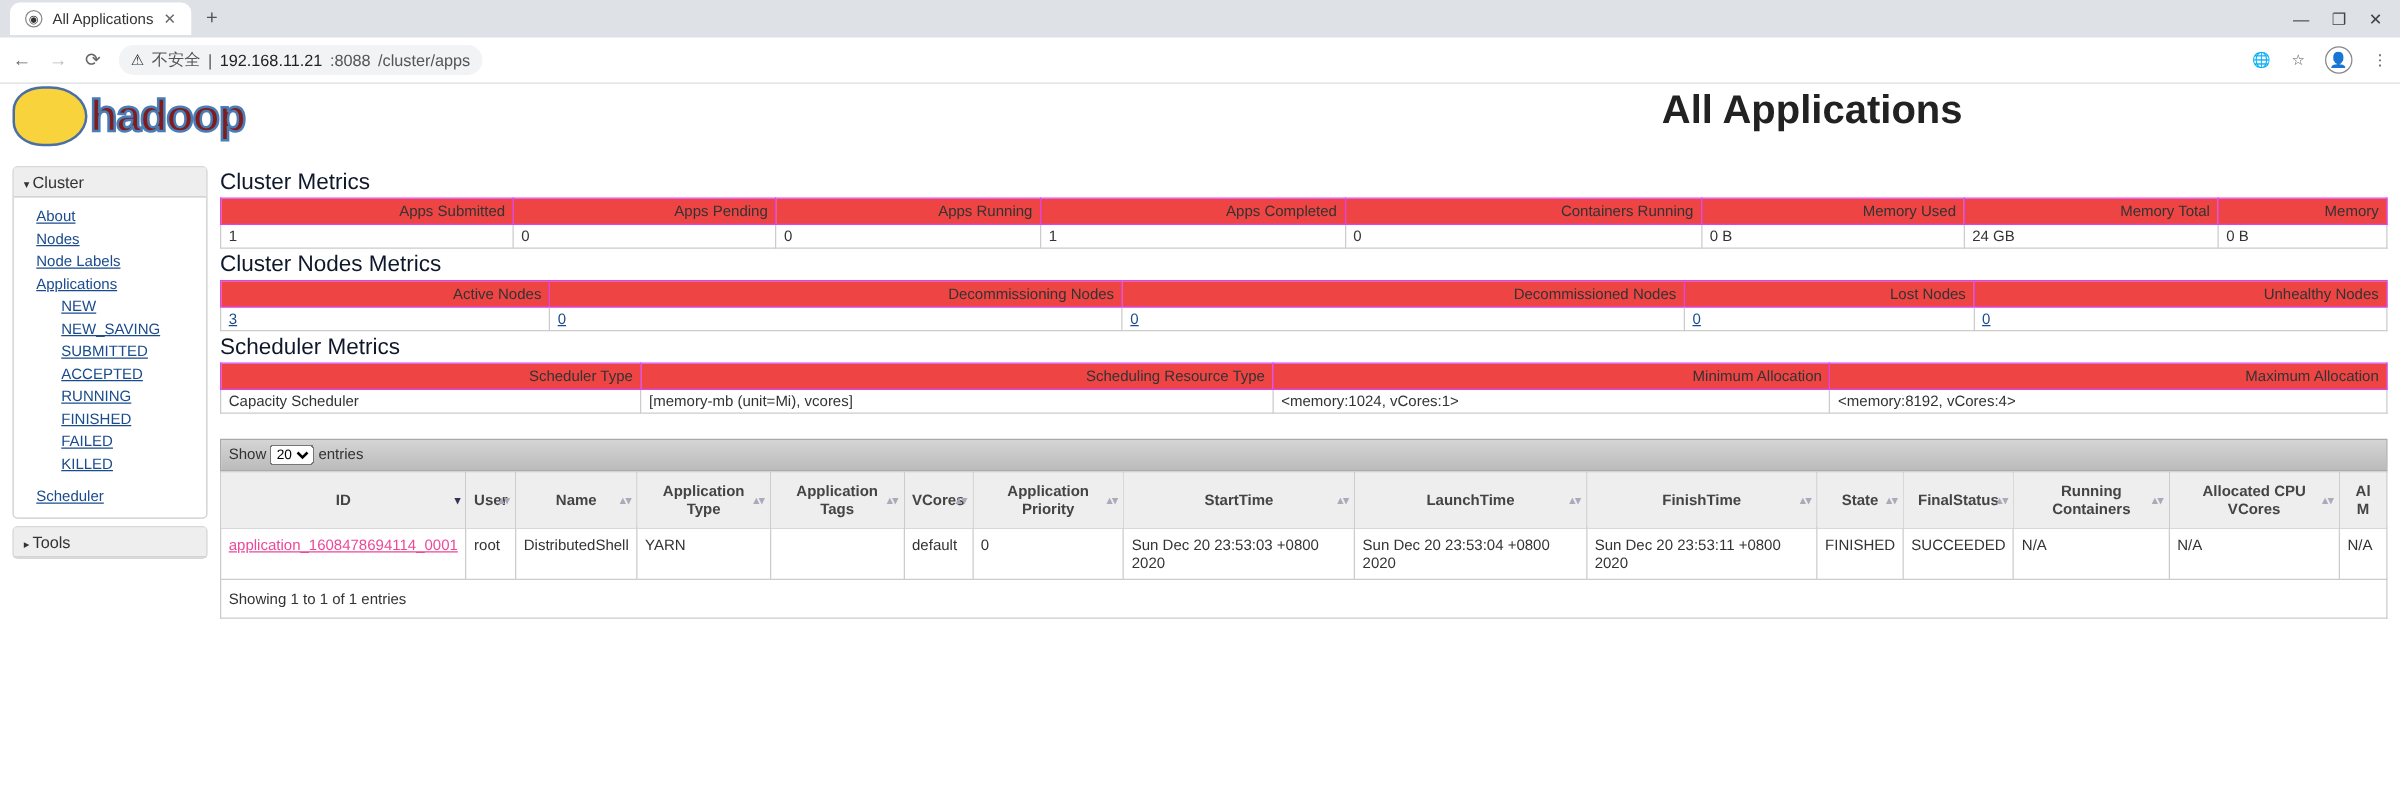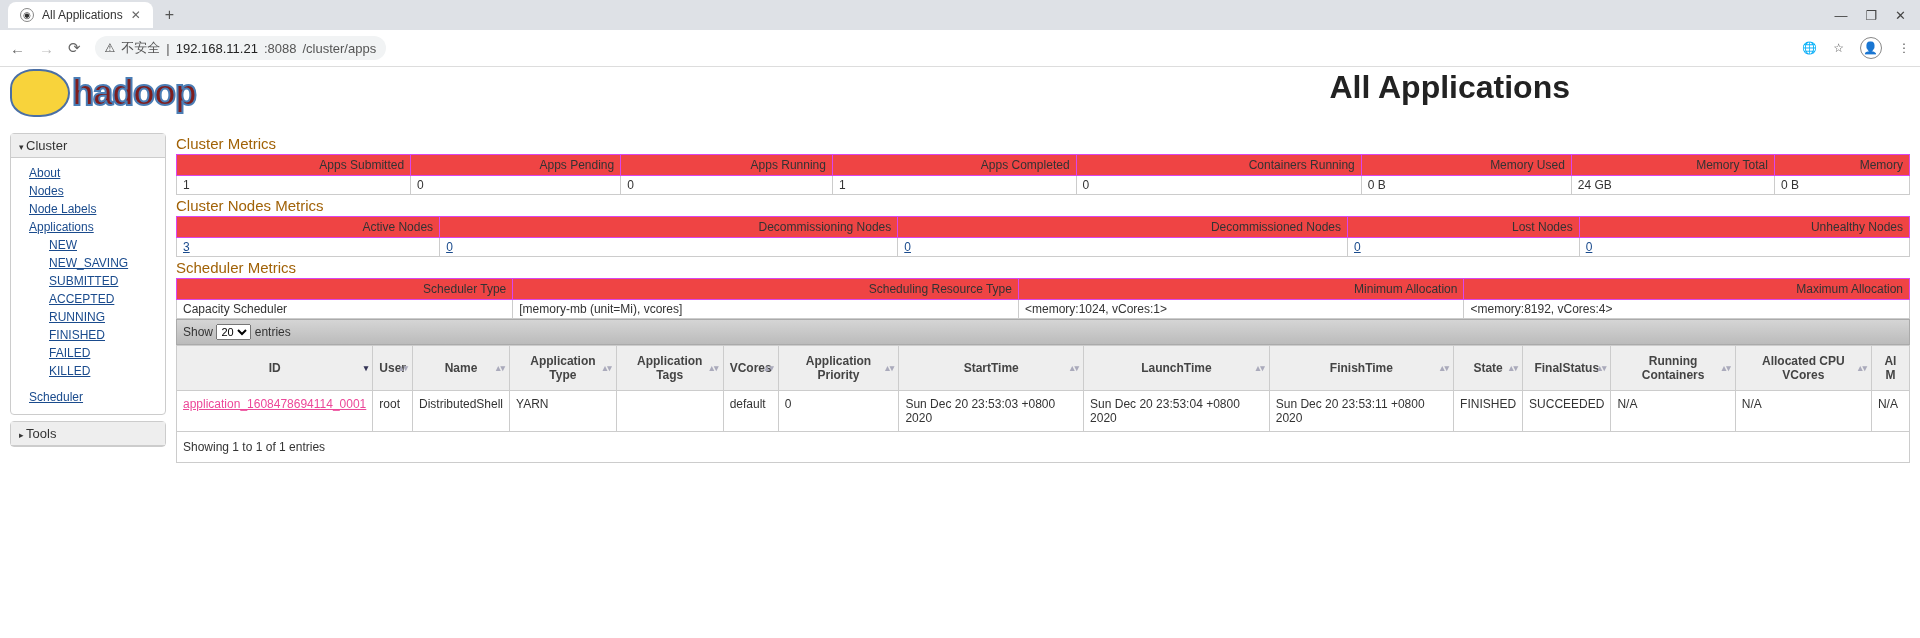--- a/index.html
+++ b/index.html
@@ -31,27 +31,27 @@
 .side-box { border: 1px solid #ccc; border-radius: 4px; margin-bottom: 6px; }
 .side-header { background: #eee; padding: 4px 8px; font-size: 13px; border-bottom: 1px solid #ccc; cursor: pointer; }
 .side-header::before { content: "▾ "; font-size: 9px; }
 .side-header.collapsed::before { content: "▸ "; }
 .side-content { padding: 6px 10px 8px 18px; }
 .side-content a { display: block; color: #1a4b8d; text-decoration: underline; font-size: 12px; line-height: 1.5; }
 .side-sub { padding-left: 20px; }
 .side-content a.spaced { margin-top: 8px; }
 
 .main { flex: 1; min-width: 0; }
-.section-title { font-size: 15px; color: #a16207; margin: 2px 0 2px 0; }
+.section-title { font-size: 18px; color: #0f172a; margin: 2px 0 2px 0; }
 table.metrics { width: 100%; border-collapse: collapse; font-size: 12px; }
 table.metrics th { background: #ef4444; border: 1px solid #d946ef; padding: 3px 6px; font-weight: normal; text-align: right; }
 table.metrics td { border: 1px solid #ccc; padding: 2px 6px; text-align: left; }
 table.metrics td a { color: #1a4b8d; text-decoration: underline; }
 
-.dt-bar { background: linear-gradient(#d5d5d5, #bbb); border: 1px solid #aaa; padding: 4px 6px; font-size: 12px; margin-top: 0; }
+.dt-bar { background: linear-gradient(#d5d5d5, #bbb); border: 1px solid #aaa; padding: 4px 6px; font-size: 12px; margin-top: 20px; }
 .dt-bar select { font-size: 11px; }
 table.apps { width: 100%; border-collapse: collapse; font-size: 12px; }
 table.apps th { background: #eee; border: 1px solid #ccc; padding: 8px 6px; text-align: center; font-weight: bold; color: #444; position: relative; }
 table.apps th .sort-ind { position: absolute; right: 4px; top: 50%; transform: translateY(-50%); color: #aab; font-size: 9px; line-height: 8px; }
 table.apps th .sort-active { color: #335; }
 table.apps td { border: 1px solid #ccc; padding: 6px 6px; vertical-align: top; }
 table.apps td a { color: #ec4899; text-decoration: underline; }
 .dt-info { border: 1px solid #ccc; border-top: none; padding: 8px 6px; font-size: 12px; }
 </style>
 </head>

